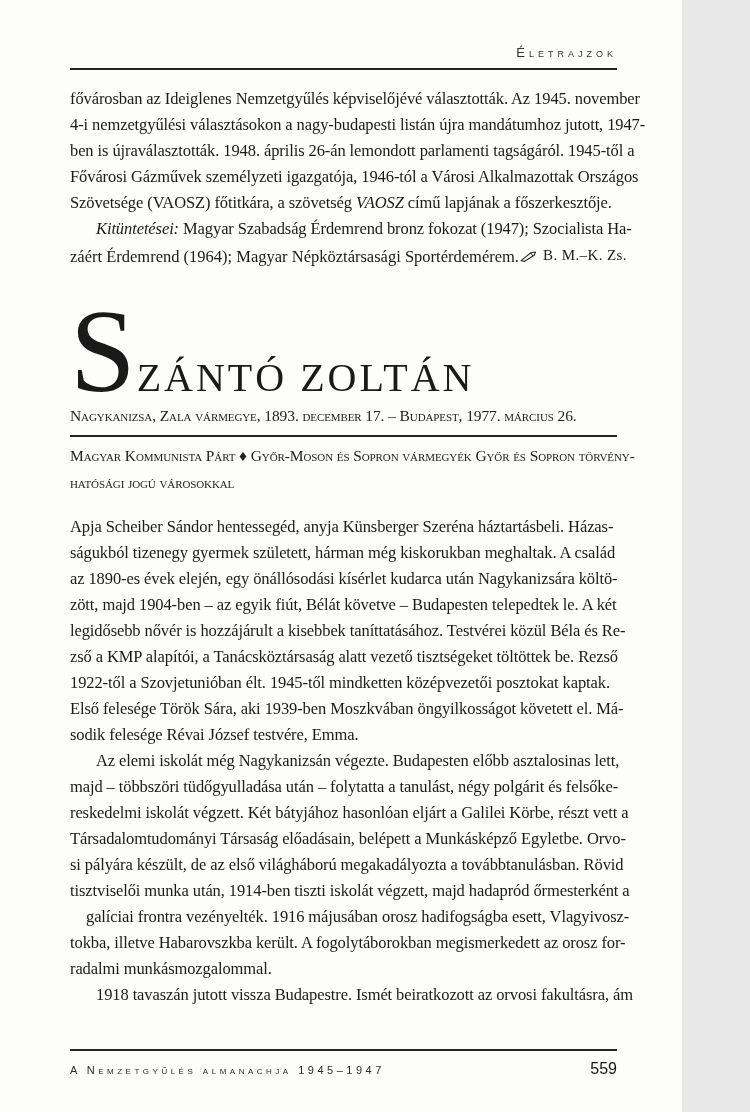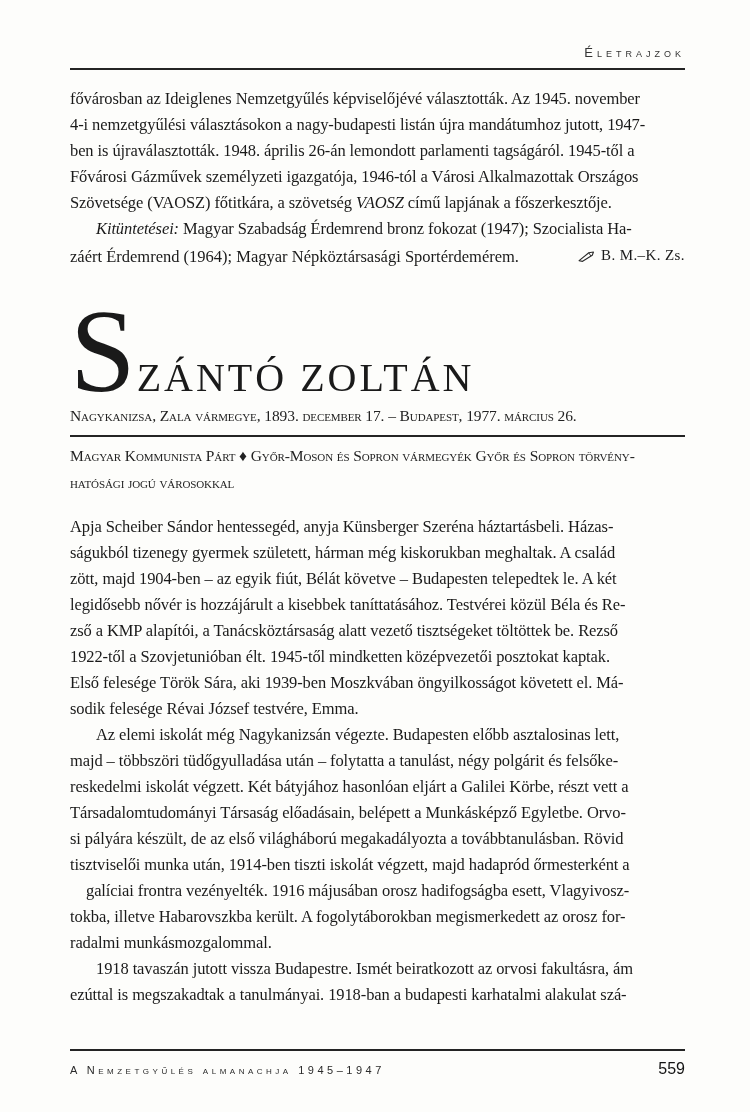--- a/index.html
+++ b/index.html
@@ -1,18 +1,18 @@
 <!DOCTYPE html>
 <html lang="hu"><head>
 <meta charset="utf-8">
 <style>
   html,body{margin:0;padding:0;background:#e8e8e8;}
   .page{
     position:relative;
-    width:750px;height:1112px;
+    width:682px;height:1112px;
     box-sizing:border-box;
     padding:46px 65px 0 70px;
     background:#fdfdfb;
     color:#1a1a1a;
     font-family:"Liberation Serif","DejaVu Serif",serif;
     overflow:hidden;
   }
   
   .running-head{
     text-align:right;
@@ -109,37 +109,37 @@
     <div class="life-dates">
       <div class="line natural"><span class="t">Nagykanizsa, Zala vármegye, 1893. december 17. – Budapest, 1977. március 26.</span></div>
     </div>
     <div class="affiliation" id="affiliation">
         <div class="line just"><span class="t" style="transform: scaleX(1);">Magyar Kommunista Párt ♦ Győr-Moson és Sopron vármegyék Győr és Sopron törvény-</span></div>
         <div class="line natural"><span class="t">hatósági jogú városokkal</span></div>
       </div>
     <div class="body-paras para" id="body-paras">
         <div class="line just"><span class="t" style="transform: scaleX(1);">Apja Scheiber Sándor hentessegéd, anyja Künsberger Szeréna háztartásbeli. Házas-</span></div>
         <div class="line just"><span class="t" style="transform: scaleX(1);">ságukból tizenegy gyermek született, hárman még kiskorukban meghaltak. A család</span></div>
+        <div class="line just"><span class="t" style="transform: scaleX(1);">az 1890-es évek elején, egy önállósodási kísérlet kudarca után Nagykanizsára költö-</span></div>
         <div class="line just"><span class="t" style="transform: scaleX(1);">zött, majd 1904-ben – az egyik fiút, Bélát követve – Budapesten telepedtek le. A két</span></div>
         <div class="line just"><span class="t" style="transform: scaleX(1);">legidősebb nővér is hozzájárult a kisebbek taníttatásához. Testvérei közül Béla és Re-</span></div>
         <div class="line just"><span class="t" style="transform: scaleX(1);">zső a KMP alapítói, a Tanácsköztársaság alatt vezető tisztségeket töltöttek be. Rezső</span></div>
         <div class="line just"><span class="t" style="transform: scaleX(1);">1922-től a Szovjetunióban élt. 1945-től mindketten középvezetői posztokat kaptak.</span></div>
         <div class="line just"><span class="t" style="transform: scaleX(1);">Első felesége Török Sára, aki 1939-ben Moszkvában öngyilkosságot követett el. Má-</span></div>
         <div class="line natural"><span class="t">sodik felesége Révai József testvére, Emma.</span></div>
         <div class="line just indent"><span class="t" style="transform: scaleX(1);">Az elemi iskolát még Nagykanizsán végezte. Budapesten előbb asztalosinas lett,</span></div>
         <div class="line just"><span class="t" style="transform: scaleX(1);">majd – többszöri tüdőgyulladása után – folytatta a tanulást, négy polgárit és felsőke-</span></div>
         <div class="line just"><span class="t" style="transform: scaleX(1);">reskedelmi iskolát végzett. Két bátyjához hasonlóan eljárt a Galilei Körbe, részt vett a</span></div>
         <div class="line just"><span class="t" style="transform: scaleX(1);">Társadalomtudományi Társaság előadásain, belépett a Munkásképző Egyletbe. Orvo-</span></div>
         <div class="line just"><span class="t" style="transform: scaleX(1);">si pályára készült, de az első világháború megakadályozta a továbbtanulásban. Rövid</span></div>
         <div class="line just"><span class="t" style="transform: scaleX(1);">tisztviselői munka után, 1914-ben tiszti iskolát végzett, majd hadapród őrmesterként a</span></div>
         <div class="line just"><span class="t" style="transform: scaleX(1); margin-left: 16px;">galíciai frontra vezényelték. 1916 májusában orosz hadifogságba esett, Vlagyivosz-</span></div>
         <div class="line just"><span class="t" style="transform: scaleX(1);">tokba, illetve Habarovszkba került. A fogolytáborokban megismerkedett az orosz for-</span></div>
         <div class="line natural"><span class="t">radalmi munkásmozgalommal.</span></div>
         <div class="line just indent"><span class="t" style="transform: scaleX(1);">1918 tavaszán jutott vissza Budapestre. Ismét beiratkozott az orvosi fakultásra, ám</span></div>
-        <div class="line just"><span class="t" style="transform: scaleX(1);">ezúttal is megszakadtak a tanulmányai. 1918-ban a budapesti karhatalmi alakulat szá-</span></div>
       </div>
   </section>
 
   <footer class="footer">
     <div class="book-title">A Nemzetgyűlés almanachja 1945–1947</div>
     <div class="page-number">559</div>
   </footer>
 
 </div>
 

